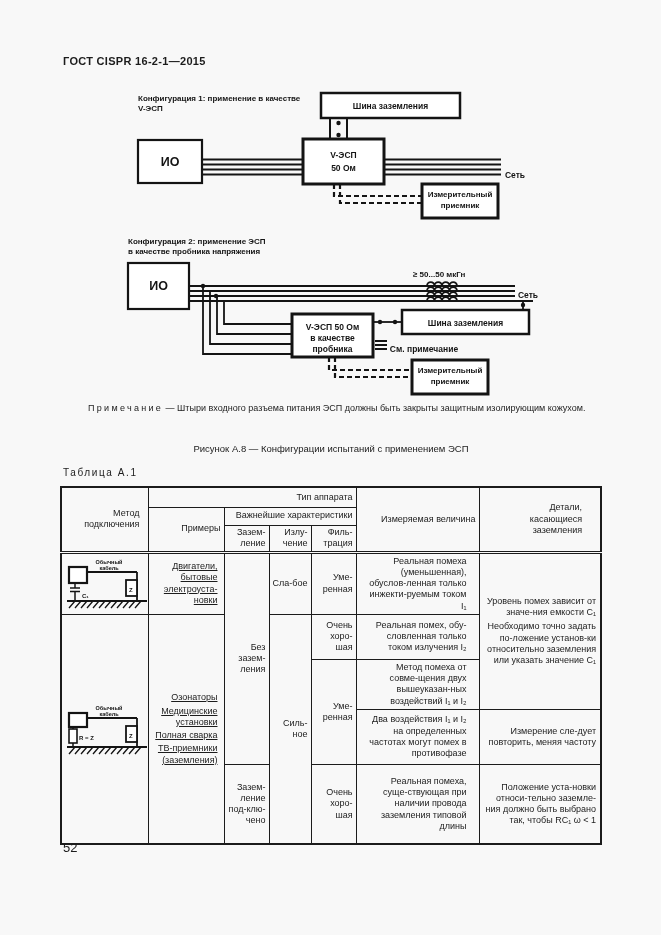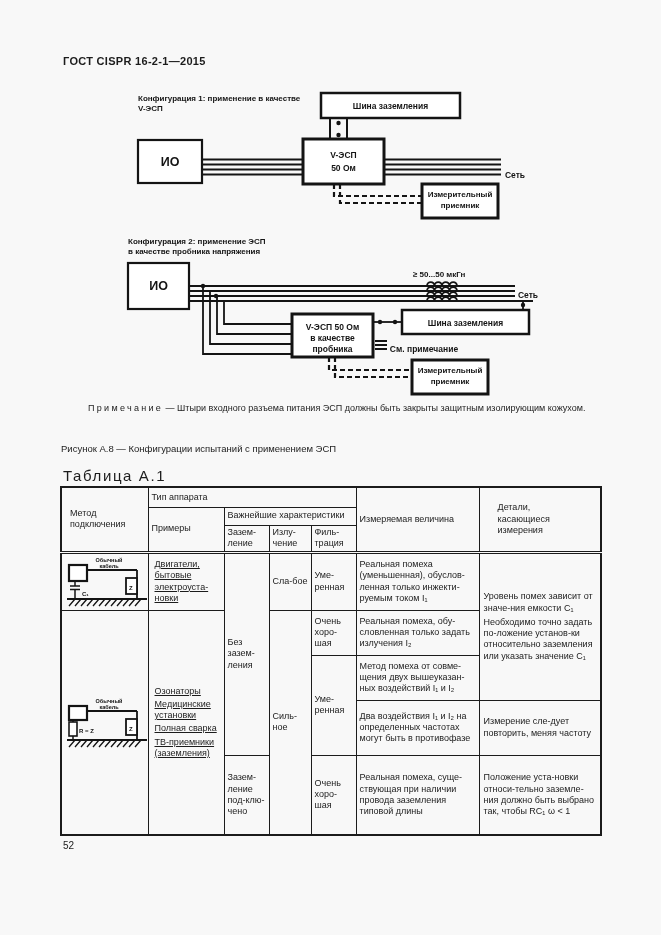--- a/index.html
+++ b/index.html
@@ -7,50 +7,50 @@
     width:661px;height:935px;position:relative;overflow:hidden;
     background:#f8f8f8;color:#1c1c1c;
     font-family:"Liberation Sans",sans-serif;
     -webkit-font-smoothing:antialiased;
   }
   .abs{position:absolute;}
   .doc-title{left:63px;top:55px;font-size:11px;font-weight:bold;letter-spacing:.3px;}
   .note{left:63px;top:402px;width:537px;font-size:9px;line-height:1.4;}
   .note p{margin:0;text-indent:25px;}
   .note-label{letter-spacing:2.3px;margin-top:18px;}
-  .fig-caption{left:61px;top:443px;width:540px;text-align:left;font-size:9.5px;}
-  .tbl-title{left:63px;top:467px;font-size:15px;letter-spacing:1.6px;}
-  .page-num{left:63px;top:840px;font-size:10px;}
+  .fig-caption{left:61px;top:443px;width:540px;text-align:center;font-size:9.5px;}
+  .tbl-title{left:63px;top:467px;font-size:10px;letter-spacing:1.6px;}
+  .page-num{left:63px;top:840px;font-size:13px;}
 
   
   svg text{fill:#141414;}
   .lbl{font:bold 8px "Liberation Sans",sans-serif;}
   .bx{font:bold 8.5px "Liberation Sans",sans-serif;text-anchor:middle;}
   .bx8{font:bold 8px "Liberation Sans",sans-serif;text-anchor:middle;}
   .big{font:bold 12.5px "Liberation Sans",sans-serif;text-anchor:middle;}
   .r-thin{fill:#fff;stroke:#141414;stroke-width:2.2;}
   .r-med{fill:#fff;stroke:#141414;stroke-width:2.5;}
   .r-thick{fill:#fff;stroke:#141414;stroke-width:3;}
   .wire{stroke:#141414;stroke-width:1.8;fill:none;}
   .wire2{stroke:#141414;stroke-width:2;fill:none;}
   .dash{stroke:#141414;stroke-width:2.2;fill:none;stroke-dasharray:5 3;}
   .dot{fill:#141414;stroke:none;}
 
   
   .tblwrap{left:60px;top:486px;}
   table{border-collapse:collapse;table-layout:fixed;width:540px;
         font-size:9px;line-height:1.25;color:#1c1c1c;}
-  td{border:1px solid #1c1c1c;text-align:left;vertical-align:middle;
+  td{border:1px solid #1c1c1c;text-align:right;vertical-align:middle;
      padding:1px 3px;font-weight:normal;overflow:hidden;}
   table{border:2px solid #1c1c1c;}
   .hdr-bottom{border-bottom:3px double #1c1c1c;}
   .pad-method{padding:0 8px;}
   .pad-details-h{padding:0 18px;}
   .pad-ex{padding:2px 6px;text-decoration:underline;}
-  .pad-meas{padding:2px 3px;}
+  .pad-meas{padding:2px 12px;}
   .pad-det{padding:2px 4px;}
   td p{margin:3px 0;}
   td .ex-item{margin:2px 0;}
   .icon-svg{display:block;margin:0 auto;}
   .ic-lbl{font:bold 5.5px "Liberation Sans",sans-serif;text-anchor:middle;}
   .ic-sym{font:bold 6px "Liberation Sans",sans-serif;}
 </style>
 </head>
 <body>
 
@@ -148,21 +148,21 @@
         <col style="width:45px">
         <col style="width:123px">
         <col style="width:122px">
   </colgroup>
   <tbody>
 
     <tr style="height:20px">
       <td rowspan="3" class="hdr-bottom pad-method">Метод подключения</td>
       <td colspan="4">Тип аппарата</td>
       <td rowspan="3" class="hdr-bottom">Измеряемая величина</td>
-      <td rowspan="3" class="hdr-bottom pad-details-h">Детали, касающиеся измерения</td>
+      <td rowspan="3" class="hdr-bottom pad-details-h">Детали, касающиеся заземления</td>
     </tr>
     <tr style="height:18px">
       <td rowspan="2" class="hdr-bottom">Примеры</td>
       <td colspan="3">Важнейшие характеристики</td>
     </tr>
     <tr style="height:27px">
       <td class="hdr-bottom">Зазем-ление</td>
       <td class="hdr-bottom">Излу-чение</td>
       <td class="hdr-bottom">Филь-трация</td>
     </tr>
@@ -210,30 +210,30 @@
         </svg>
       </td>
       <td rowspan="4" class="pad-ex">
         <p class="ex-item">Озонаторы</p>
         <p class="ex-item">Медицинские установки</p>
         <p class="ex-item">Полная сварка</p>
         <p class="ex-item">ТВ-приемники (заземления)</p>
       </td>
       <td rowspan="4">Силь-ное</td>
       <td>Очень хоро-шая</td>
-      <td class="pad-meas">Реальная помеха, обу-словленная только задать излучения I₂</td>
+      <td class="pad-meas">Реальная помех, обу-словленная только током излучения I₂</td>
     </tr>
 
     <tr style="height:45px">
       <td rowspan="2">Уме-ренная</td>
       <td class="pad-meas">Метод помеха от совме-щения двух вышеуказан-ных воздействий I₁ и I₂</td>
     </tr>
 
     <tr style="height:55px">
-      <td class="pad-meas">Два воздействия I₁ и I₂ на определенных частотах могут быть в противофазе</td>
+      <td class="pad-meas">Два воздействия I₁ и I₂ на определенных частотах могут помех в противофазе</td>
       <td class="pad-det">Измерение сле-дует повторить, меняя частоту</td>
     </tr>
 
     <tr style="height:80px">
       <td>Зазем-ление под-клю-чено</td>
       <td>Очень хоро-шая</td>
       <td class="pad-meas">Реальная помеха, суще-ствующая при наличии провода заземления типовой длины</td>
       <td class="pad-det">Положение уста-новки относи-тельно заземле-ния должно быть выбрано так, чтобы RC₁ ω &lt; 1</td>
     </tr>
   </tbody>

